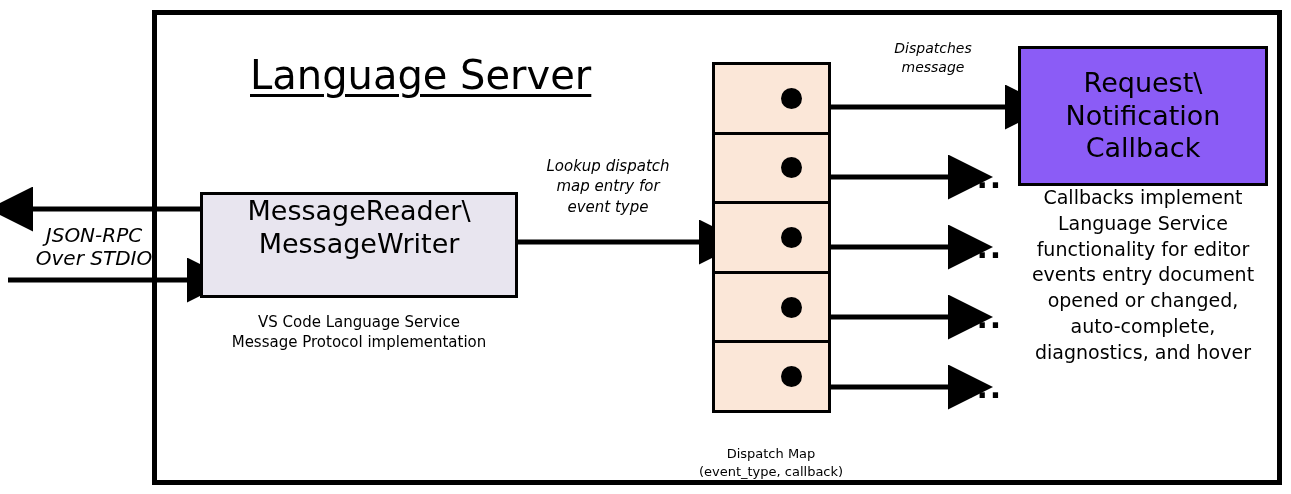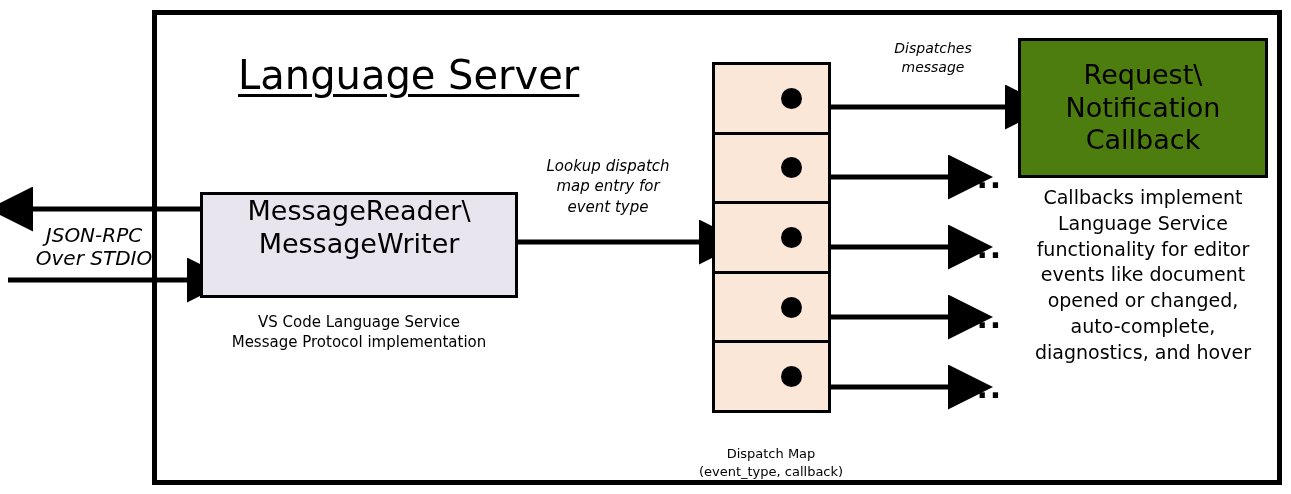--- a/index.html
+++ b/index.html
@@ -26,21 +26,21 @@
     position: absolute;
     color: #000000;
     line-height: 1.16;
     text-align: center;
     white-space: pre;
   }
   .ital { font-style: italic; }
 
   
   #title {
-    left: 238px; top: 52px; width: 330px;
+    left: 250px; top: 52px; width: 330px;
     font-size: 40px;
     text-decoration: underline;
     text-underline-offset: 5px;
     text-decoration-thickness: 3px;
   }
 
   
   #io-label {
     left: 14px; top: 224px; width: 160px;
     font-size: 20px;
@@ -119,23 +119,23 @@
   #dispatch-label {
     left: 838px; top: 39px; width: 190px;
     font-size: 14px;
     line-height: 1.35;
     white-space: pre-line;
   }
 
   
   #cb-box {
     position: absolute;
-    left: 1018px; top: 38px;
+    left: 1018px; top: 46px;
     width: 250px; height: 140px;
-    background: #4d7c0f;
+    background: #8b5cf6;
     border: 3px solid #000000;
     box-sizing: border-box;
     display: flex;
     align-items: center;
     justify-content: center;
   }
   #cb-box .label {
     font-size: 27px;
     text-align: center;
     line-height: 1.22;
@@ -227,21 +227,21 @@
 message</div>
 
   <div id="cb-box">
     <div class="label">Request\
 Notification
 Callback</div>
   </div>
   <div class="txt" id="cb-caption">Callbacks implement
 Language Service
 functionality for editor
-events like document
+events entry document
 opened or changed,
 auto-complete,
 diagnostics, and hover</div>
 
   <div class="ellipsis" style="left:963px; top:163px;">...</div>
   <div class="ellipsis" style="left:963px; top:233px;">...</div>
   <div class="ellipsis" style="left:963px; top:303px;">...</div>
   <div class="ellipsis" style="left:963px; top:373px;">...</div>
 
 </div>

